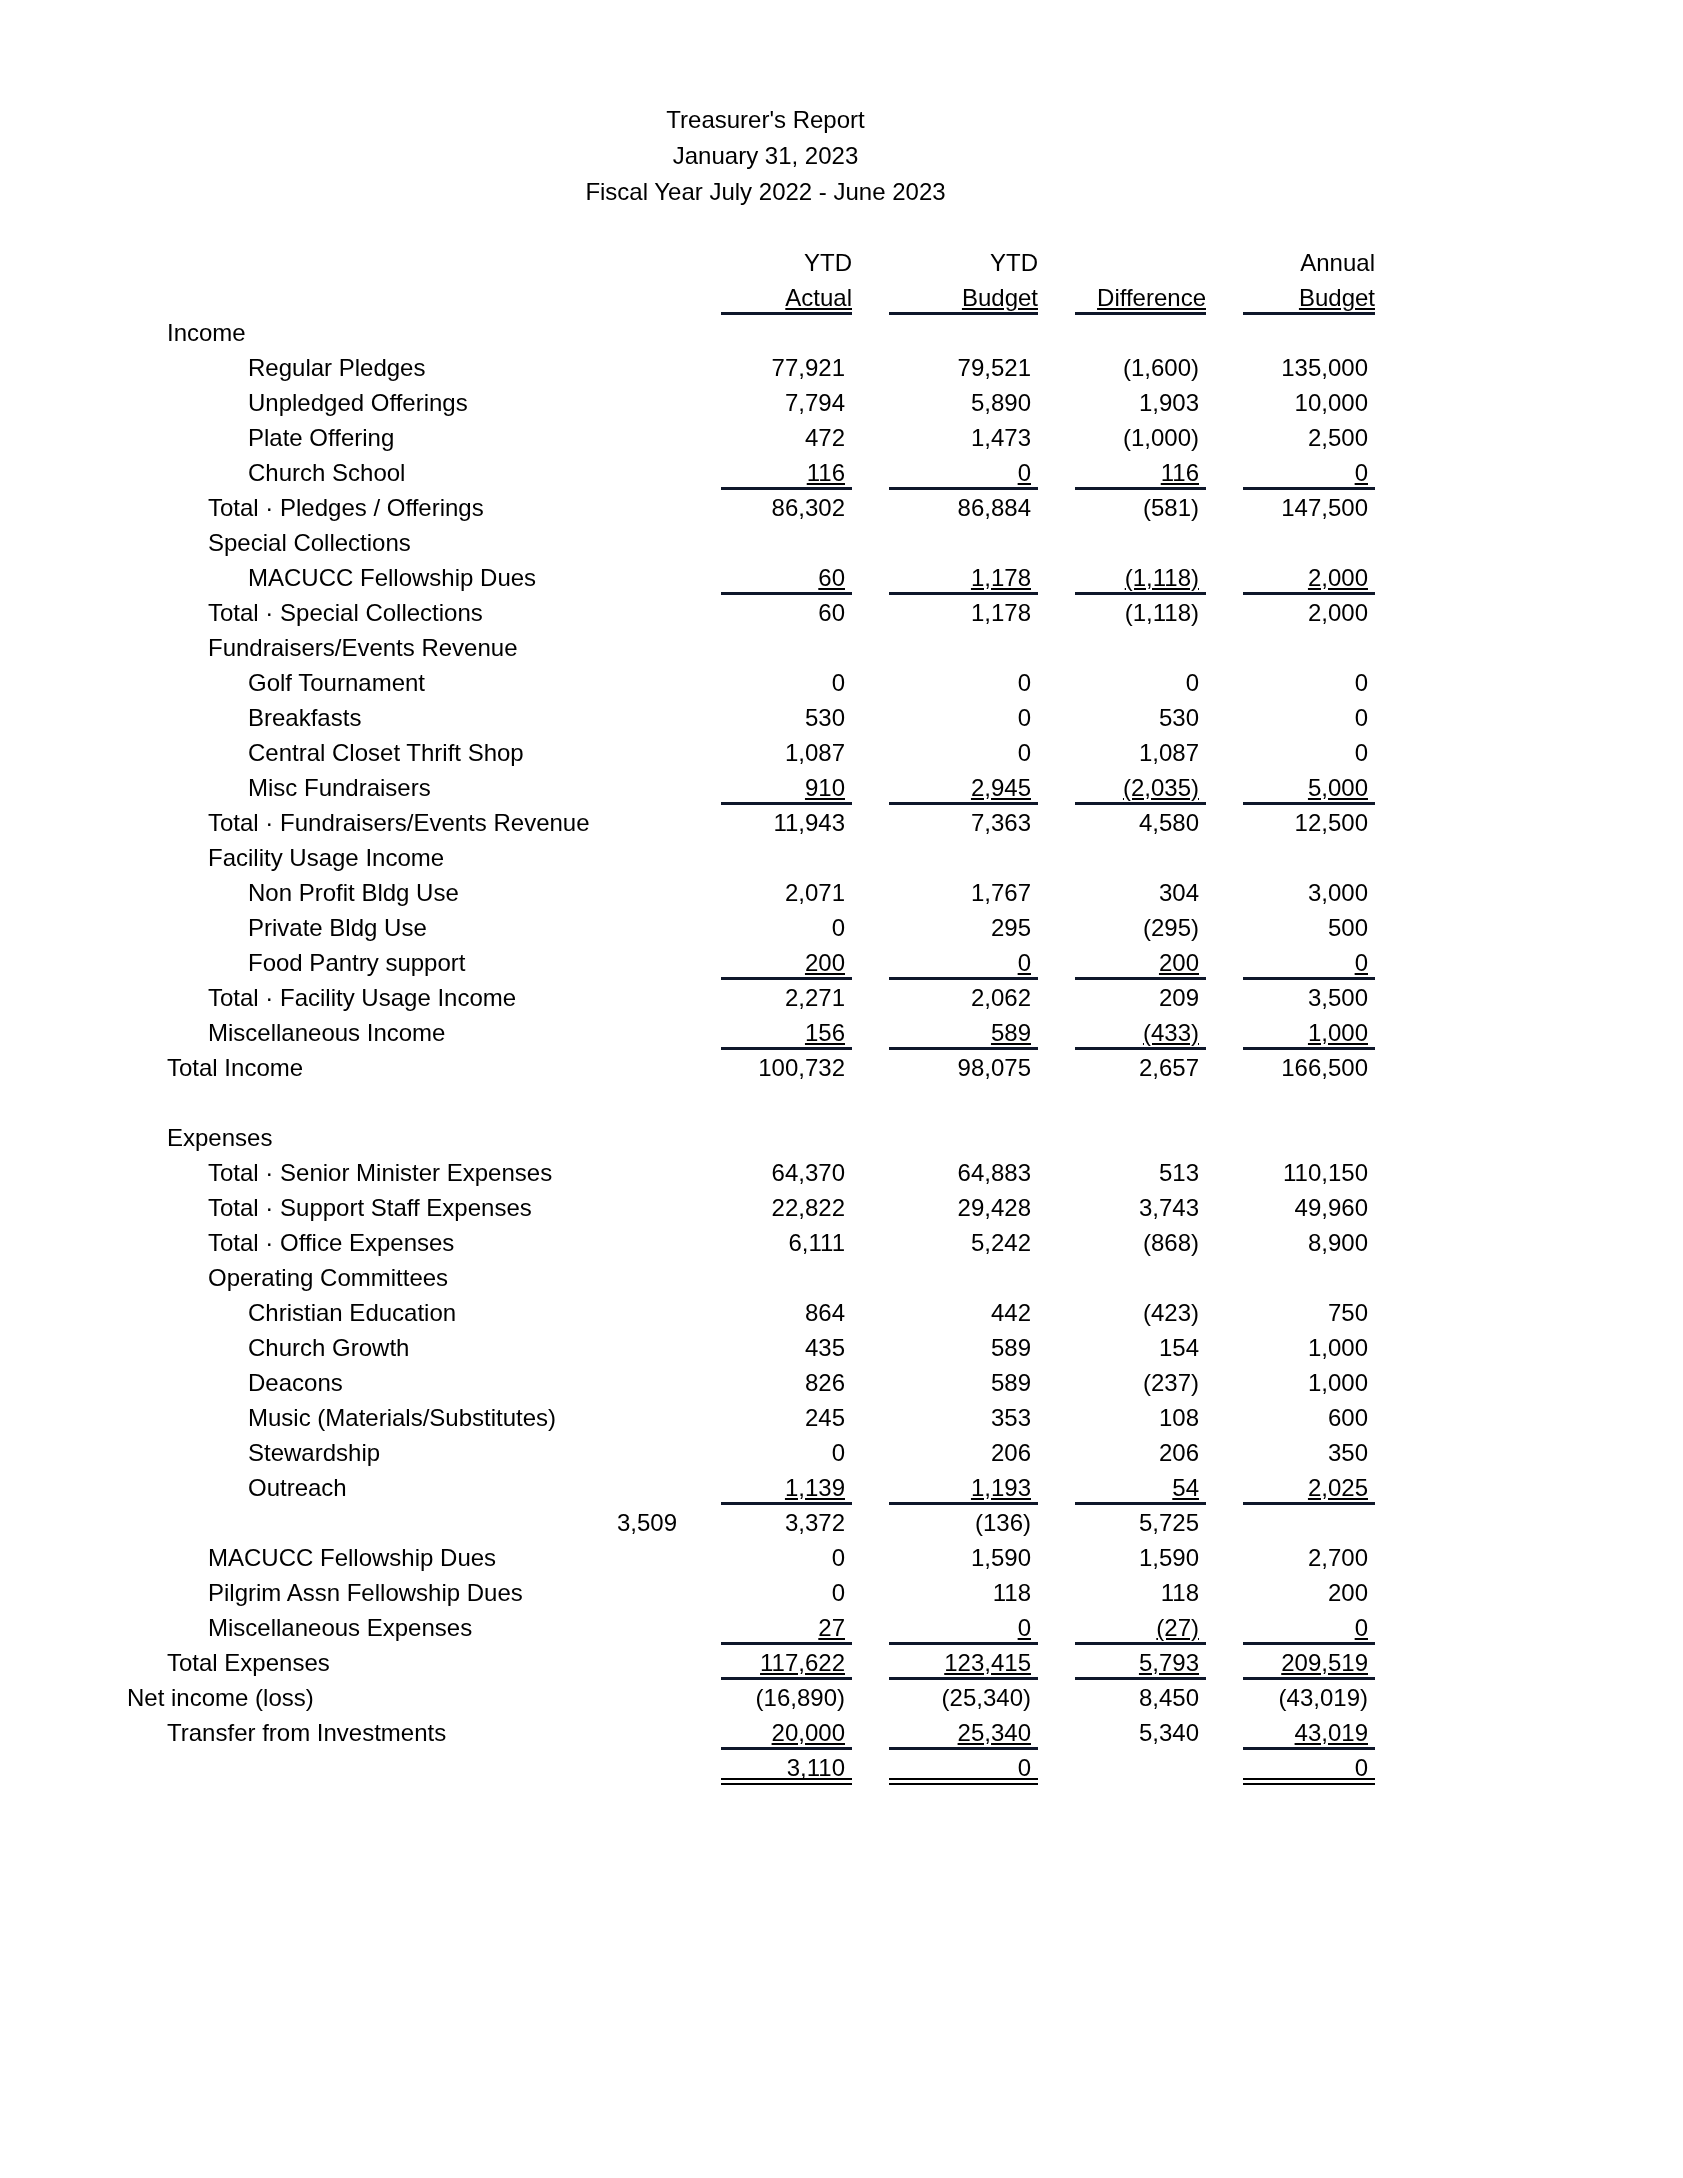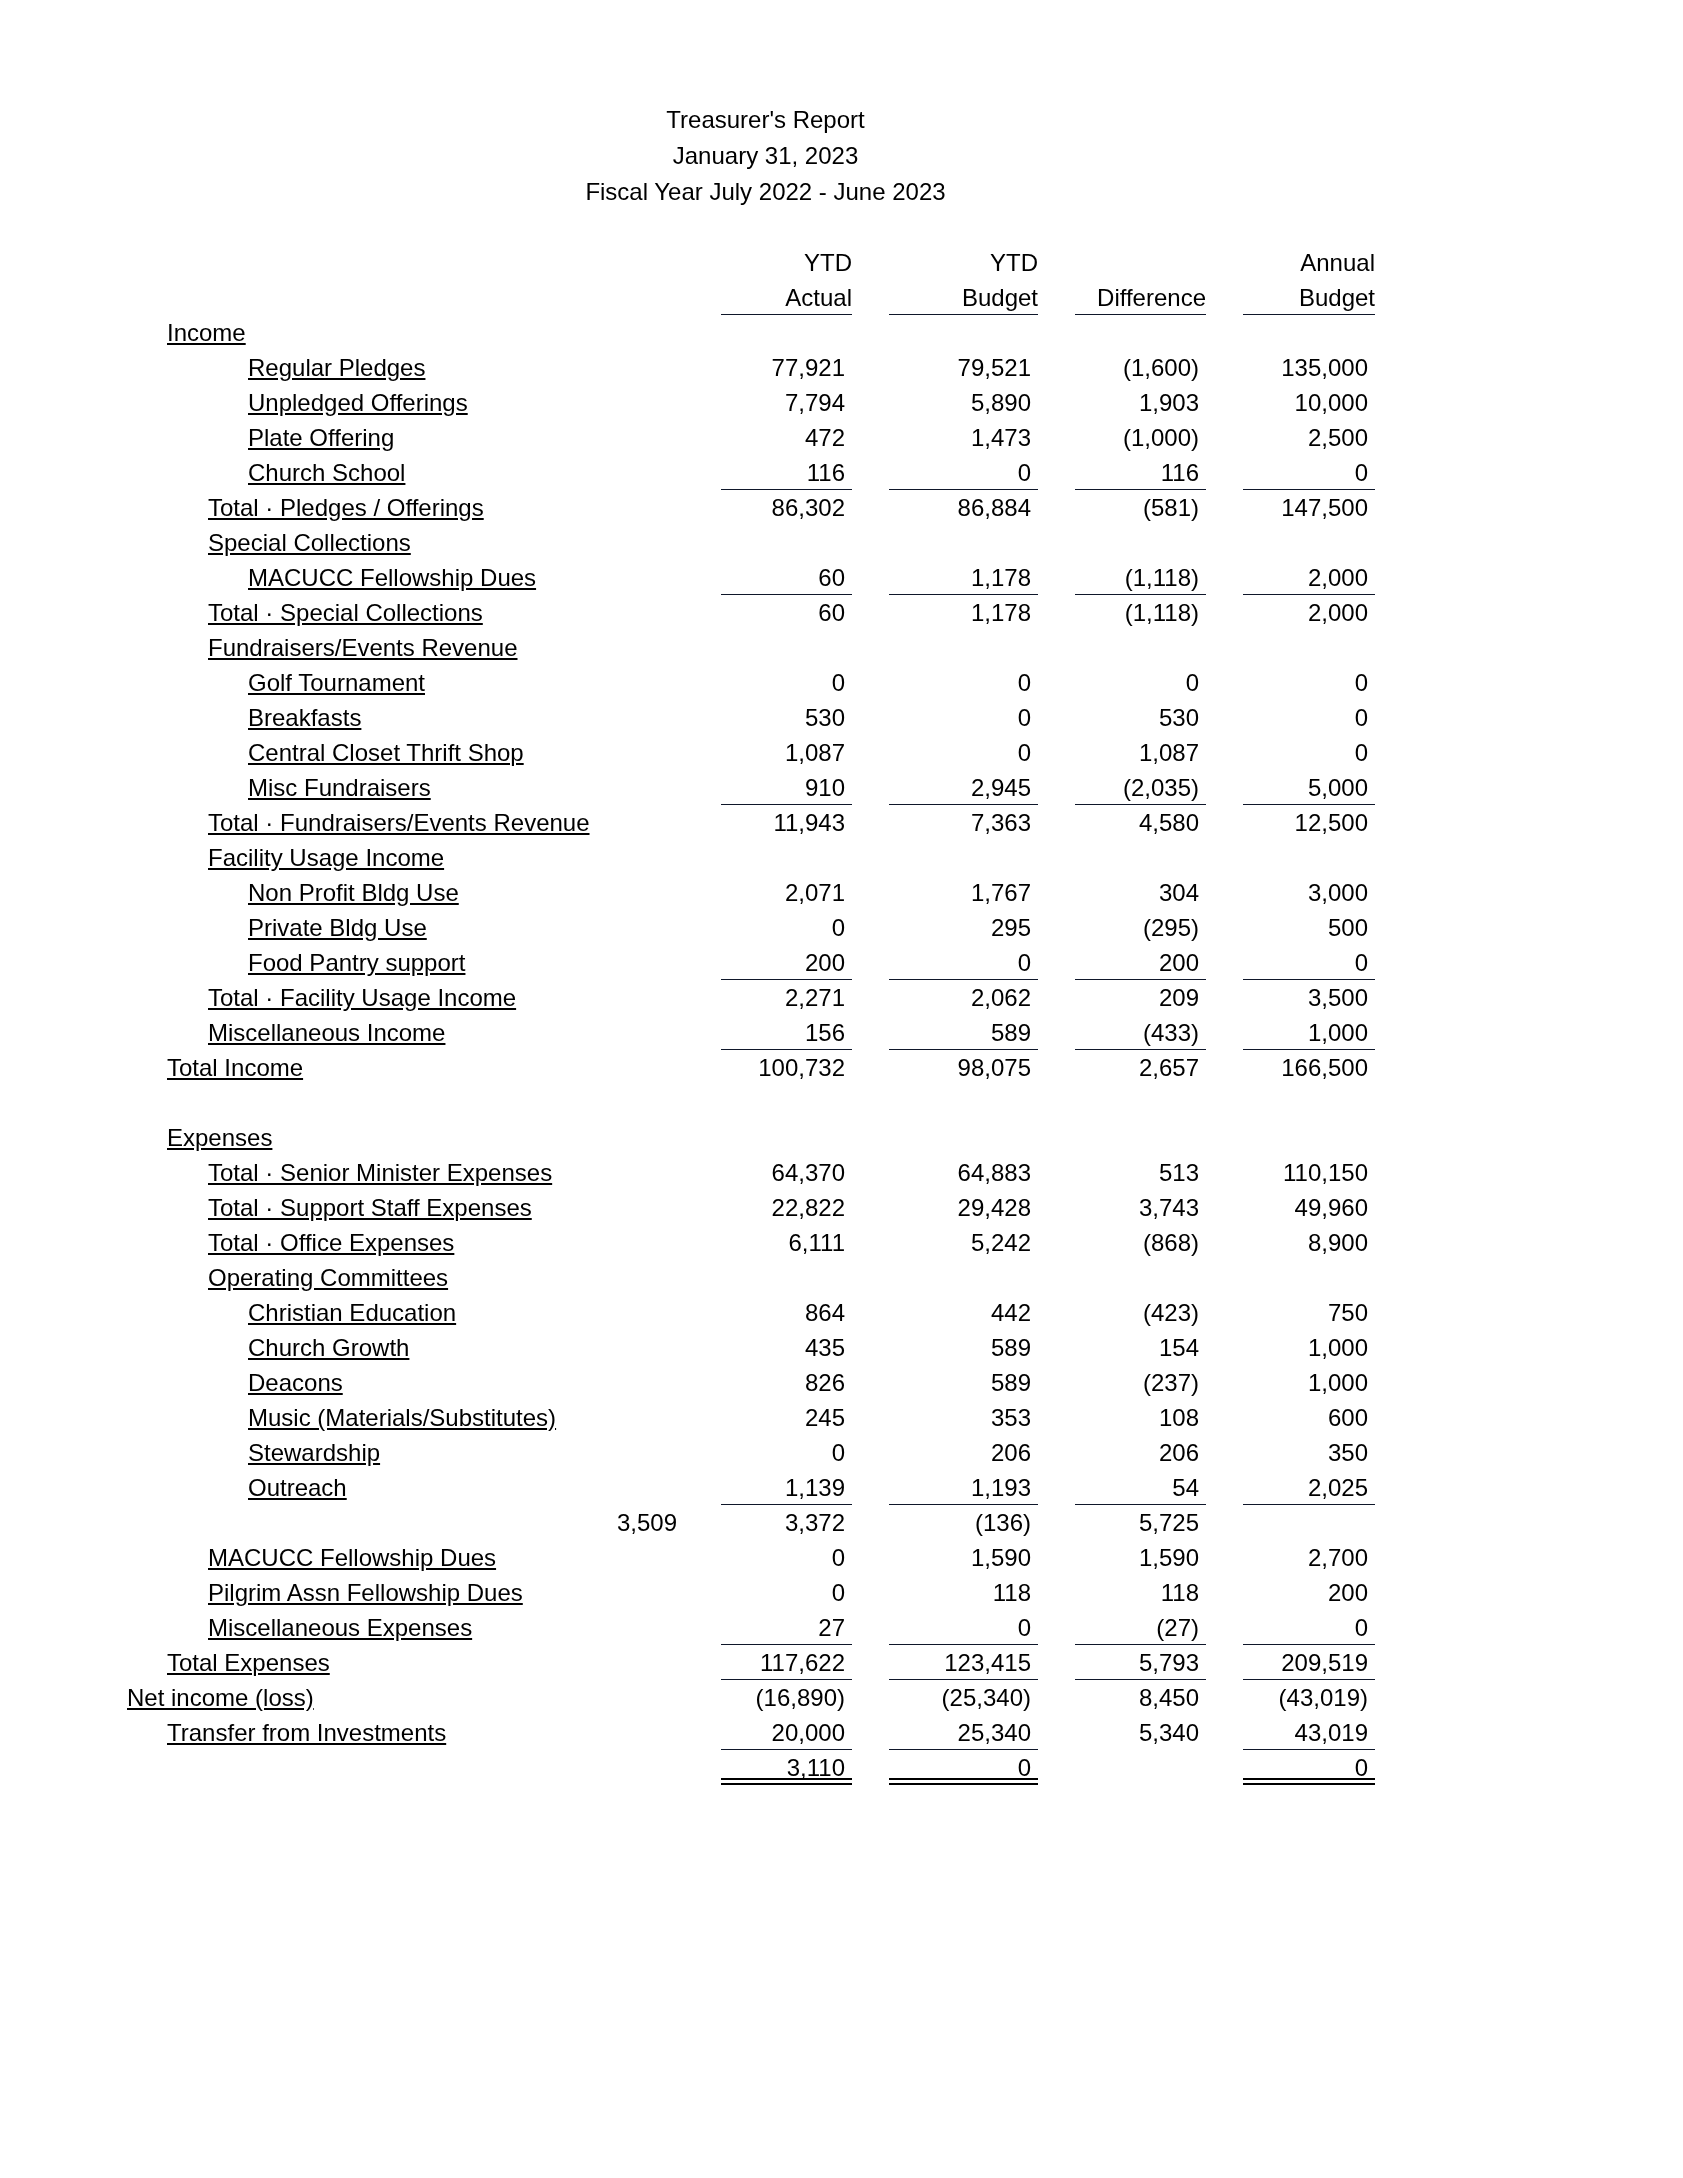--- a/index.html
+++ b/index.html
@@ -32,29 +32,29 @@
     column-gap: 37px;
     height: 35px;
     line-height: 35px;
   }
   .cell {
     box-sizing: border-box;
     height: 35px;
     white-space: nowrap;
     overflow: visible;
   }
-  .lbl { text-align: left; text-decoration: underline; }
+  .lbl { text-align: left; }
   .num { text-align: right; padding-right: 7px; }
   .hdr { text-align: right; padding-right: 7px; }
   .hdr.c1, .hdr.c2, .hdr.c3, .hdr.c4 { padding-right: 0; }
   .ind0 { padding-left: 0; }
   .ind1 { padding-left: 40px; }
   .ind2 { padding-left: 81px; }
   .ind3 { padding-left: 121px; }
-  .u  { border-bottom: 1px solid #0f172a; }
+  .u  { border-bottom: 3px solid #0f172a; text-decoration: underline; }
   .uu { border-bottom: 7px double #000000; }
 </style>
 </head>
 <body>
 
 <div class="titles">
   <div>Treasurer's Report</div>
   <div>January 31, 2023</div>
   <div>Fiscal Year July 2022 - June 2023</div>
 </div>

